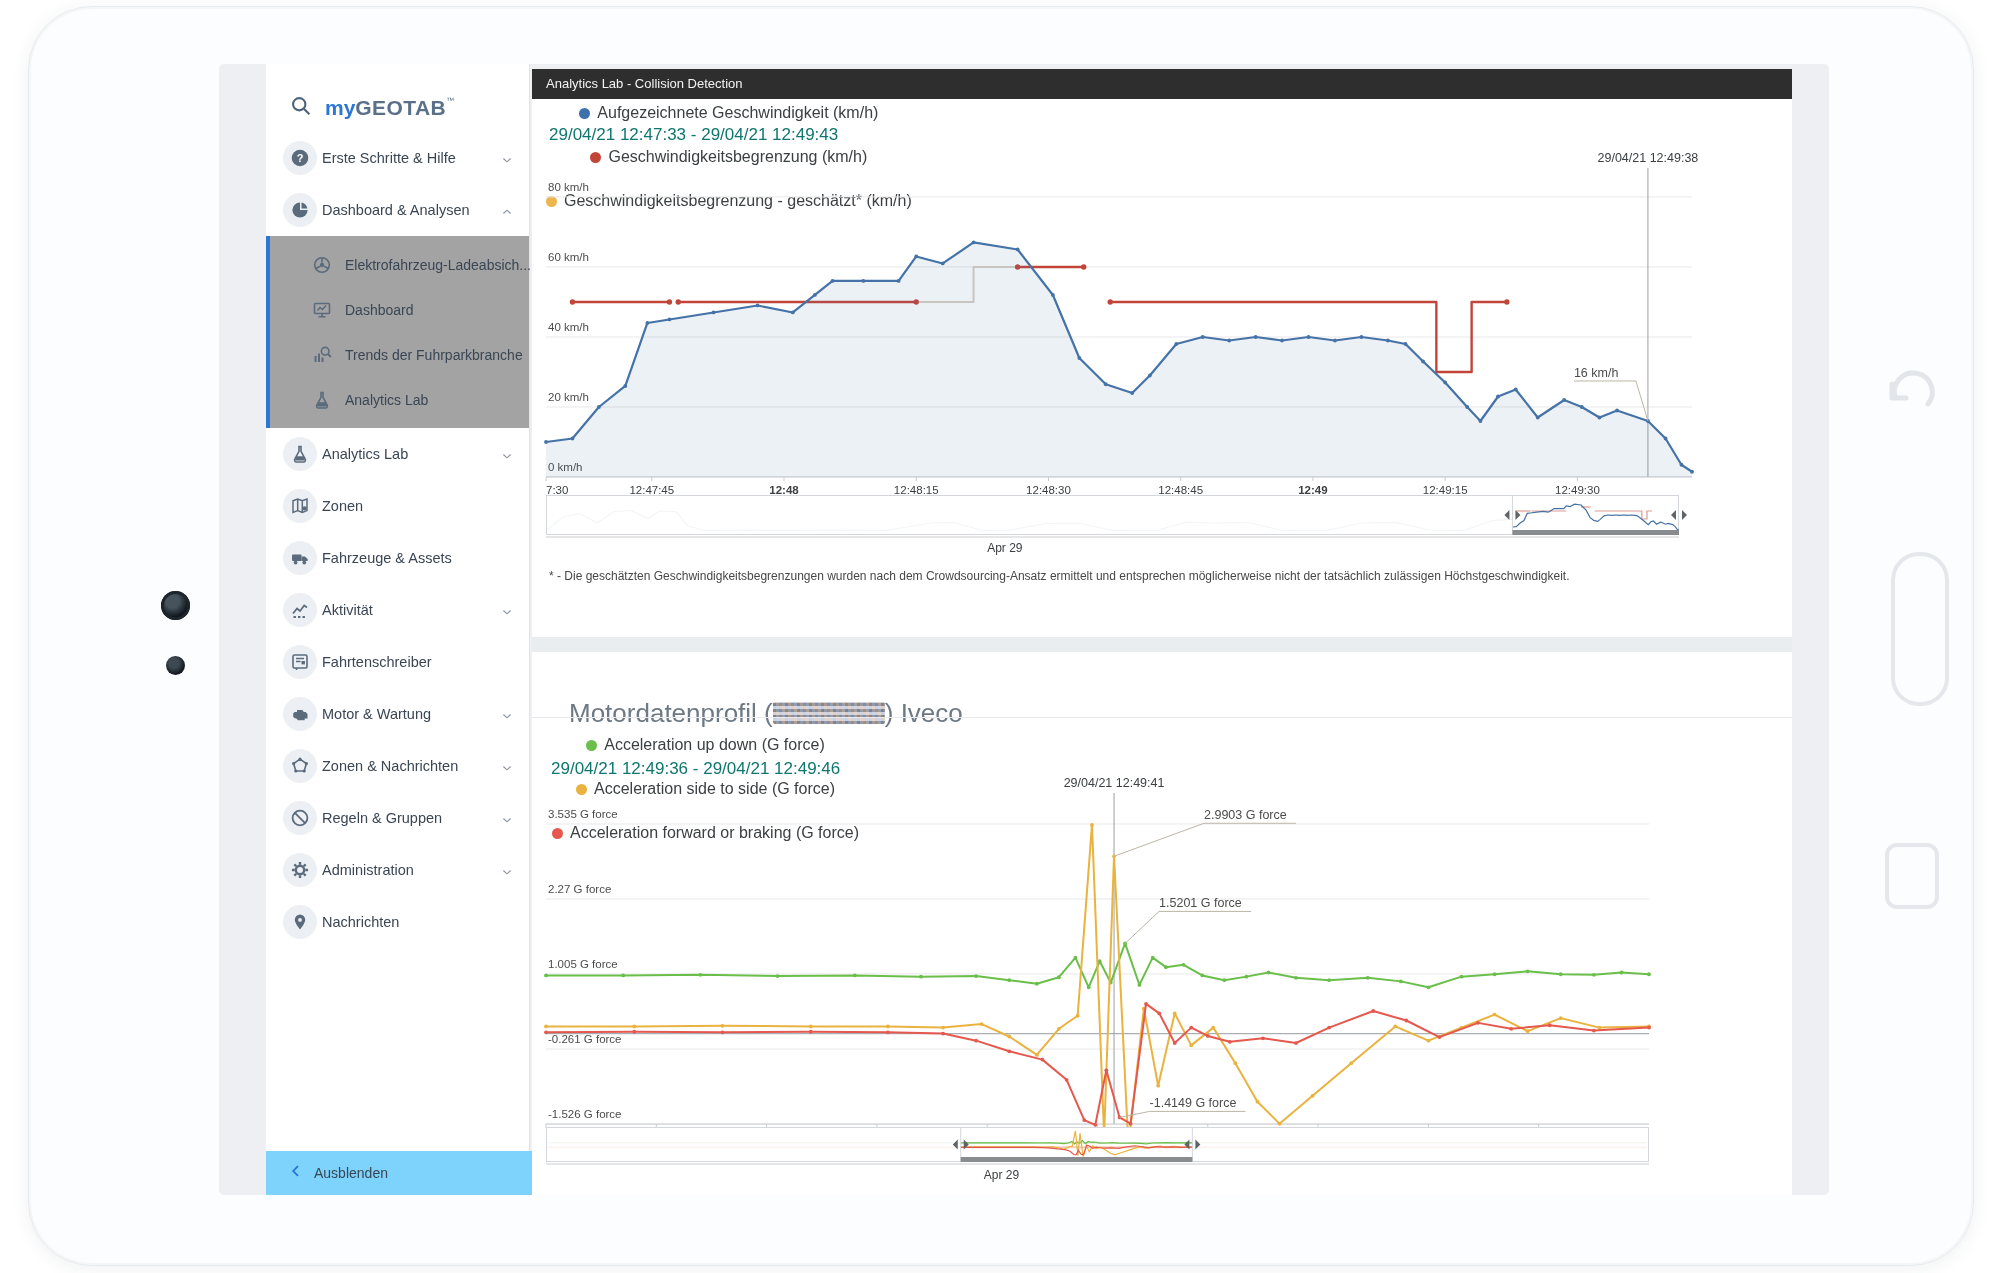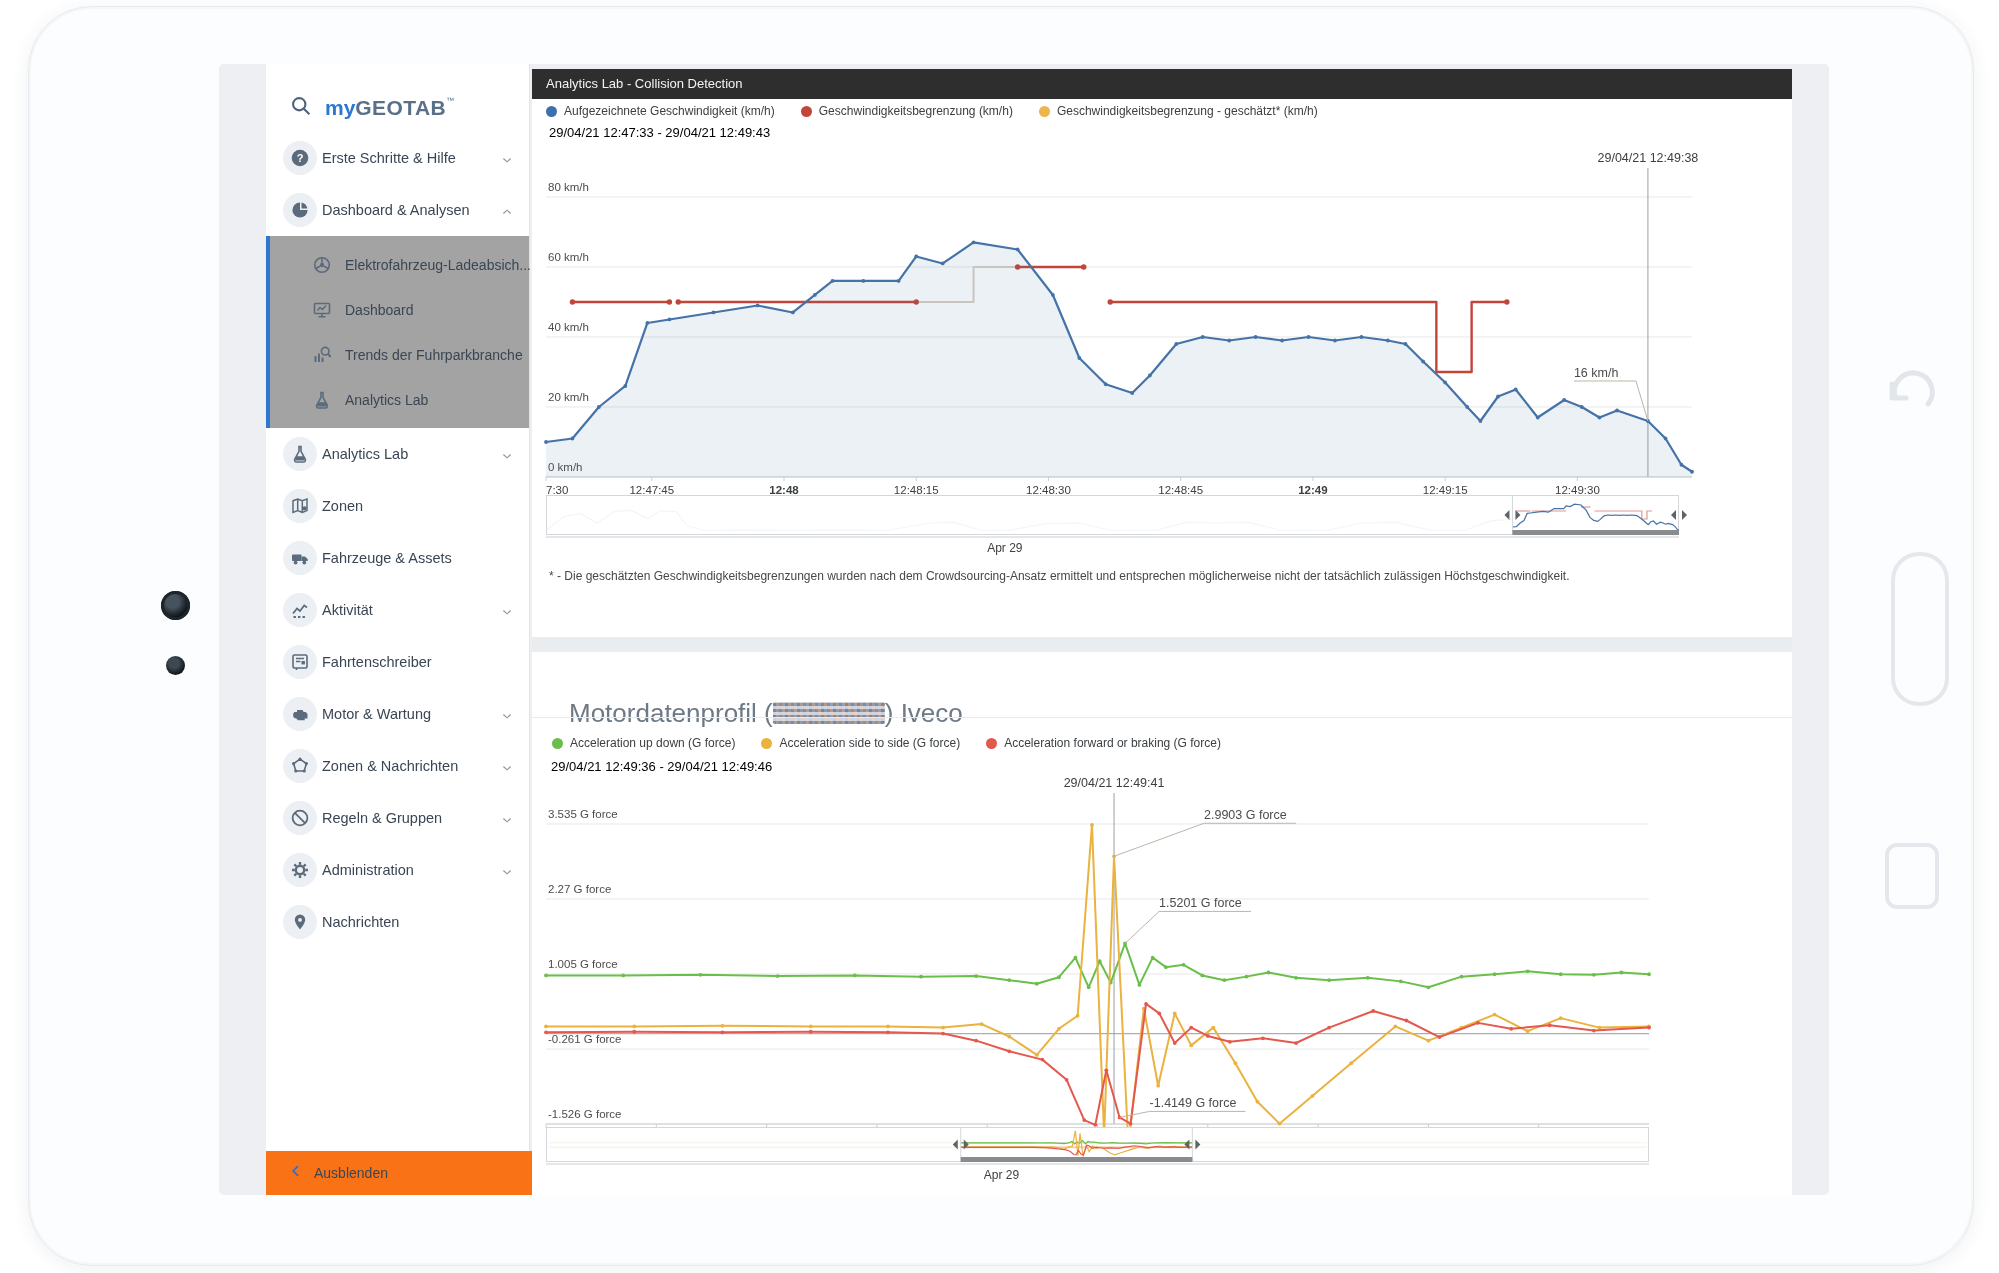--- a/index.html
+++ b/index.html
@@ -24,33 +24,33 @@
   .sb-logo .p2{font-size:21px;font-weight:600;color:#5a7089;letter-spacing:.4px;}
   .sb-logo .tm{font-size:8px;color:#5a7089;vertical-align:top;}
   .nav-item{position:relative;display:flex;align-items:center;height:52px;padding-left:17px;cursor:pointer;}
   .icon-circle{width:34px;height:34px;border-radius:50%;background:#ecf0f4;display:flex;align-items:center;justify-content:center;flex:0 0 34px;}
   .nav-item .lbl{margin-left:5px;font-size:14.5px;color:#3a4654;white-space:nowrap;}
   .nav-chev{position:absolute;right:16px;top:50%;margin-top:-6px;width:12px;height:12px;}
   .submenu{background:#a3a3a3;border-left:4px solid #2b77d3;padding:6px 0;}
   .nav-sub{position:relative;display:flex;align-items:center;height:45px;padding-left:42px;cursor:pointer;}
   .nav-sub .s-ic{width:20px;height:20px;flex:0 0 20px;}
   .nav-sub .lbl{margin-left:13px;font-size:14px;color:#3a4654;white-space:nowrap;}
-  .sb-footer{position:absolute;bottom:0;left:0;width:100%;height:44px;background:#f97316;display:flex;align-items:center;padding-left:22px;cursor:pointer;}
+  .sb-footer{position:absolute;bottom:0;left:0;width:100%;height:44px;background:#7dd3fc;display:flex;align-items:center;padding-left:22px;cursor:pointer;}
   .sb-footer .lbl{margin-left:10px;font-size:14px;color:#3a4654;}
 
   
   .panel1{position:absolute;left:313px;top:5px;width:1260px;height:568px;background:#fff;}
   .panel2{position:absolute;left:313px;top:588px;width:1260px;height:543px;background:#fff;}
   .gapband{position:absolute;left:313px;top:573px;width:1260px;height:15px;background:#e9edf0;}
   .titlebar{position:absolute;left:313px;top:5px;width:1260px;height:30px;background:#2e2e2e;color:#f4f4f4;
     font-size:13px;line-height:30px;padding-left:14px;box-sizing:border-box;}
-  .legend{position:absolute;display:flex;gap:26px;align-items:center;font-size:12px;color:#3c4043;white-space:nowrap;}
+  .legend{position:absolute;display:flex;gap:26px;align-items:center;font-size:16px;color:#3c4043;white-space:nowrap;flex-direction:column;}
   .legend .item{display:flex;align-items:center;cursor:pointer;}
   .legend .dot{width:11px;height:11px;border-radius:50%;margin-right:7px;}
-  .daterange{position:absolute;font-size:13px;color:#000000;}
+  .daterange{position:absolute;font-size:17px;color:#0f766e;}
   .footnote{position:absolute;left:330px;top:505px;width:1235px;font-size:12px;color:#474747;}
   .p2-title{position:absolute;left:350px;top:598px;font-size:26px;color:#6d7984;white-space:nowrap;margin-top:36px;}
   .censored{display:inline-block;width:112px;height:22px;vertical-align:-2px;border-radius:2px;
     background-image:
       repeating-linear-gradient(45deg, rgba(190,120,80,.22) 0 4px, rgba(80,110,190,.2) 4px 8px),
       repeating-linear-gradient(0deg, rgba(110,116,122,.55) 0 3px, rgba(238,240,242,.9) 3px 6px),
       repeating-linear-gradient(90deg,#9aa2a8 0 3px,#dde1e4 3px 6px,#b4bac0 6px 9px,#eceff1 9px 12px);}
   .p2-divider{position:absolute;left:313px;top:653px;width:1260px;height:1px;background:#e8eaed;}
   .chart-mount{position:absolute;}
   svg{overflow:visible;}

